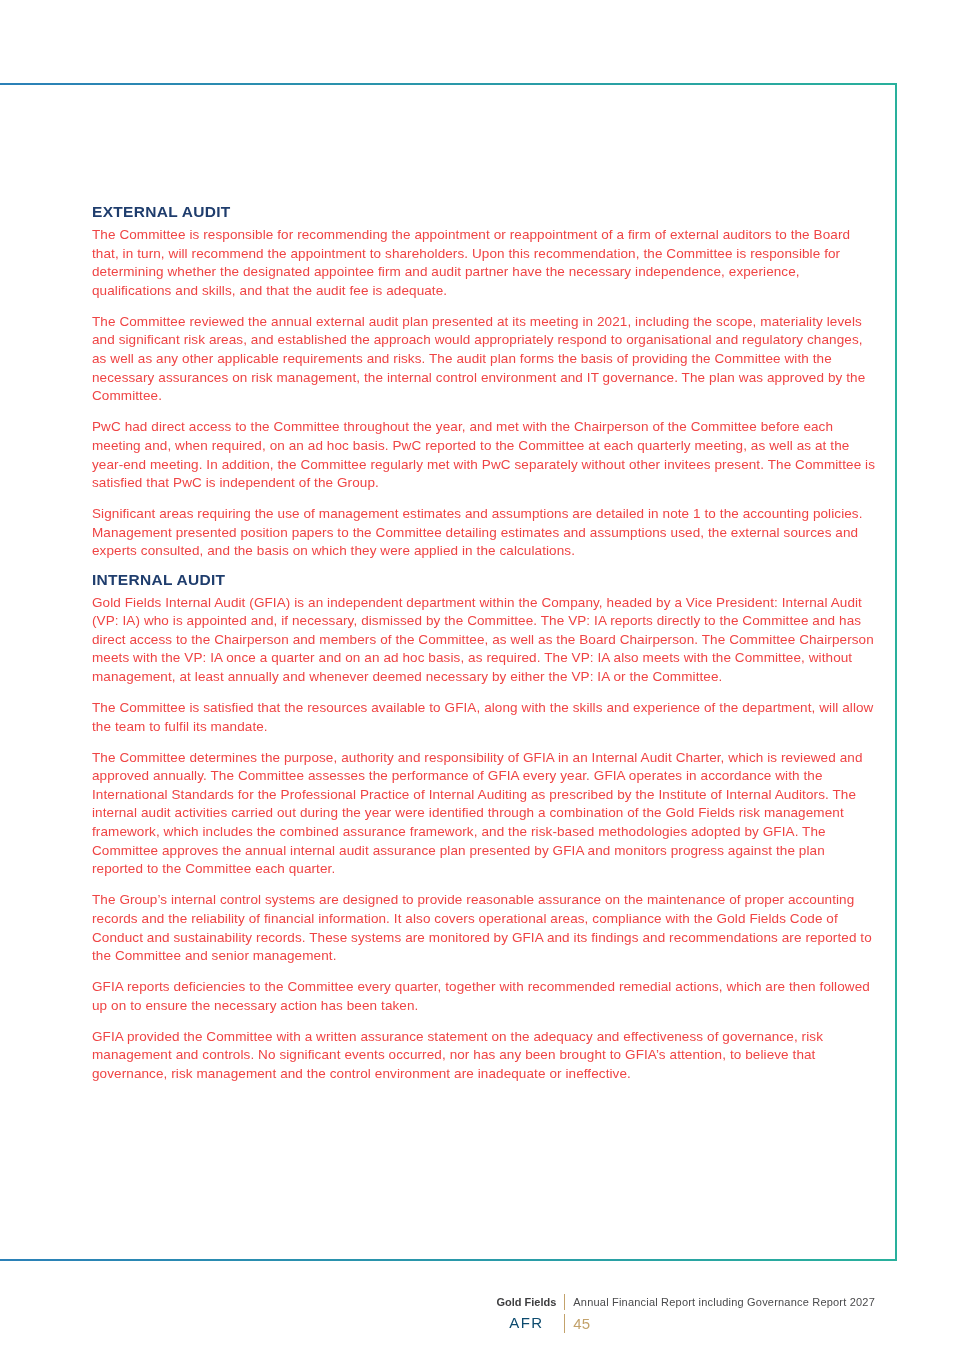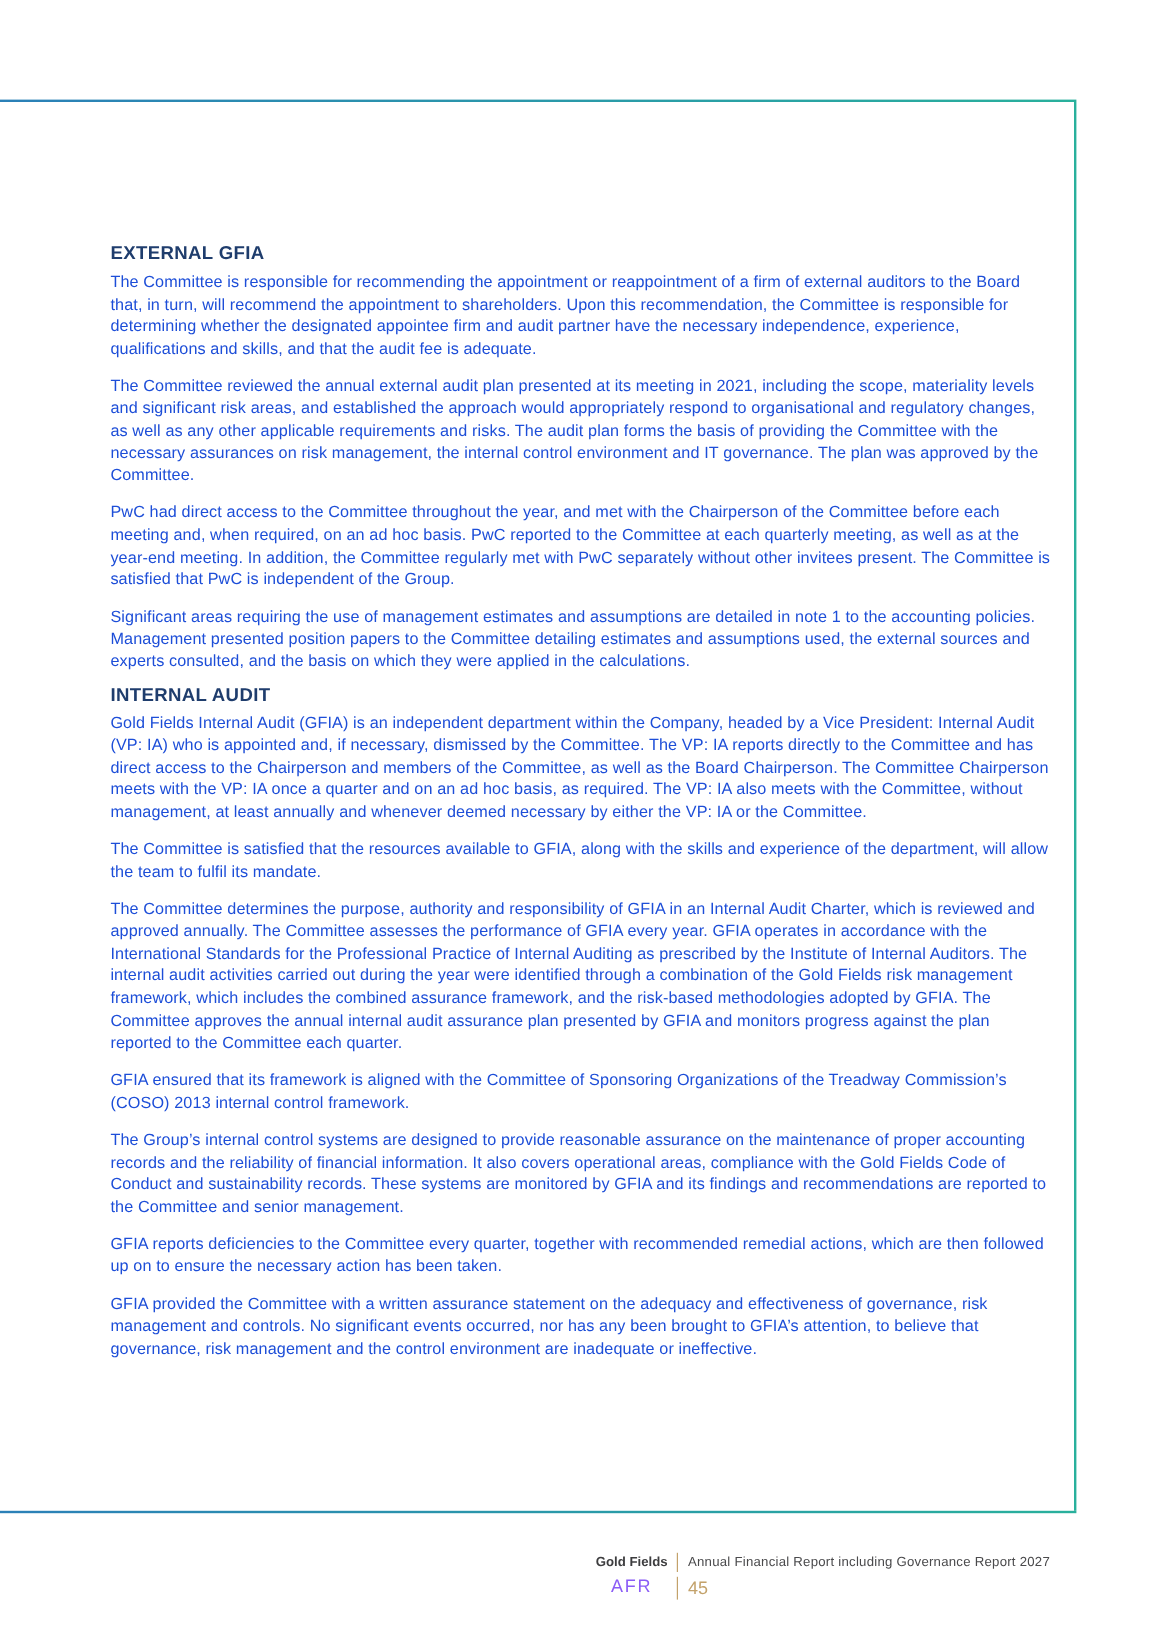--- a/index.html
+++ b/index.html
@@ -39,21 +39,21 @@
     letter-spacing: 0.3px;
     color: #1f3d6d;
   }
   .content section + section h2 {
     margin-top: -3px;
   }
   .content p {
     margin: 0 0 12.5px 0;
     font-size: 13.5px;
     line-height: 18.6px;
-    color: #1d4ed8;
+    color: #ef4444;
     letter-spacing: 0.1px;
   }
   .footer-grid {
     position: absolute;
     top: 1294px;
     right: 90px;
     display: grid;
     grid-template-columns: auto auto;
     row-gap: 4px;
     align-items: center;
@@ -73,55 +73,54 @@
     padding-top: 2px;
     padding-bottom: 2px;
   }
   .f-title {
     font-size: 11px;
     color: #4a4a4c;
     letter-spacing: 0.2px;
   }
   .f-code {
     font-size: 15px;
-    color: #8b5cf6;
+    color: #0c4a6e;
     letter-spacing: 1.5px;
     padding-bottom: 2px;
   }
   .f-page {
     font-size: 15px;
     color: #c3a26b;
   }
 </style>
 </head>
 <body>
 
 <div class="page">
 
   <div class="border-box"></div>
 
   <main class="content">
 
     <section>
-      <h2>EXTERNAL GFIA</h2>
+      <h2>EXTERNAL AUDIT</h2>
       <p>The Committee is responsible for recommending the appointment or reappointment of a firm of external auditors to the Board that, in turn, will recommend the appointment to shareholders. Upon this recommendation, the Committee is responsible for determining whether the designated appointee firm and audit partner have the necessary independence, experience, qualifications and skills, and that the audit fee is adequate.</p>
       <p>The Committee reviewed the annual external audit plan presented at its meeting in 2021, including the scope, materiality levels and significant risk areas, and established the approach would appropriately respond to organisational and regulatory changes, as well as any other applicable requirements and risks. The audit plan forms the basis of providing the Committee with the necessary assurances on risk management, the internal control environment and IT governance. The plan was approved by the Committee.</p>
       <p>PwC had direct access to the Committee throughout the year, and met with the Chairperson of the Committee before each meeting and, when required, on an ad hoc basis. PwC reported to the Committee at each quarterly meeting, as well as at the year-end meeting. In addition, the Committee regularly met with PwC separately without other invitees present. The Committee is satisfied that PwC is independent of the Group.</p>
     </section>
 
     <section>
       <p>Significant areas requiring the use of management estimates and assumptions are detailed in note 1 to the accounting policies. Management presented position papers to the Committee detailing estimates and assumptions used, the external sources and experts consulted, and the basis on which they were applied in the calculations.</p>
     </section>
 
     <section>
       <h2>INTERNAL AUDIT</h2>
       <p>Gold Fields Internal Audit (GFIA) is an independent department within the Company, headed by a Vice President: Internal Audit (VP: IA) who is appointed and, if necessary, dismissed by the Committee. The VP: IA reports directly to the Committee and has direct access to the Chairperson and members of the Committee, as well as the Board Chairperson. The Committee Chairperson meets with the VP: IA once a quarter and on an ad hoc basis, as required. The VP: IA also meets with the Committee, without management, at least annually and whenever deemed necessary by either the VP: IA or the Committee.</p>
       <p>The Committee is satisfied that the resources available to GFIA, along with the skills and experience of the department, will allow the team to fulfil its mandate.</p>
       <p>The Committee determines the purpose, authority and responsibility of GFIA in an Internal Audit Charter, which is reviewed and approved annually. The Committee assesses the performance of GFIA every year. GFIA operates in accordance with the International Standards for the Professional Practice of Internal Auditing as prescribed by the Institute of Internal Auditors. The internal audit activities carried out during the year were identified through a combination of the Gold Fields risk management framework, which includes the combined assurance framework, and the risk-based methodologies adopted by GFIA. The Committee approves the annual internal audit assurance plan presented by GFIA and monitors progress against the plan reported to the Committee each quarter.</p>
-      <p>GFIA ensured that its framework is aligned with the Committee of Sponsoring Organizations of the Treadway Commission’s (COSO) 2013 internal control framework.</p>
       <p>The Group’s internal control systems are designed to provide reasonable assurance on the maintenance of proper accounting records and the reliability of financial information. It also covers operational areas, compliance with the Gold Fields Code of Conduct and sustainability records. These systems are monitored by GFIA and its findings and recommendations are reported to the Committee and senior management.</p>
       <p>GFIA reports deficiencies to the Committee every quarter, together with recommended remedial actions, which are then followed up on to ensure the necessary action has been taken.</p>
       <p>GFIA provided the Committee with a written assurance statement on the adequacy and effectiveness of governance, risk management and controls. No significant events occurred, nor has any been brought to GFIA’s attention, to believe that governance, risk management and the control environment are inadequate or ineffective.</p>
     </section>
 
   </main>
 
   <footer class="footer-grid">
     <div class="f-left f-brand">Gold Fields</div>
     <div class="f-right f-title">Annual Financial Report including Governance Report 2027</div>

